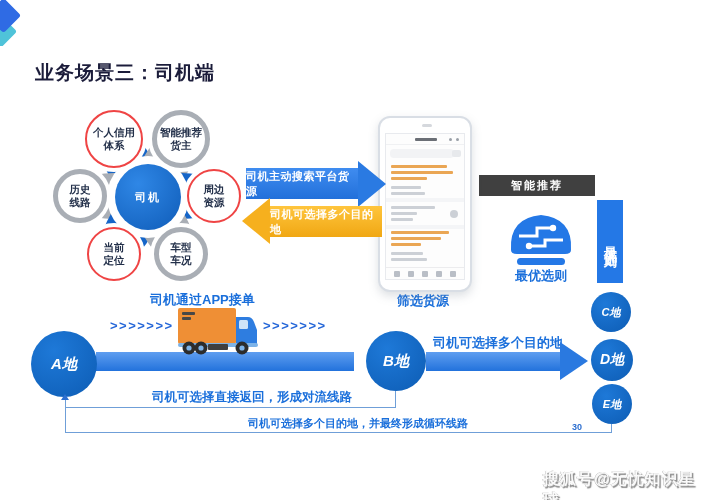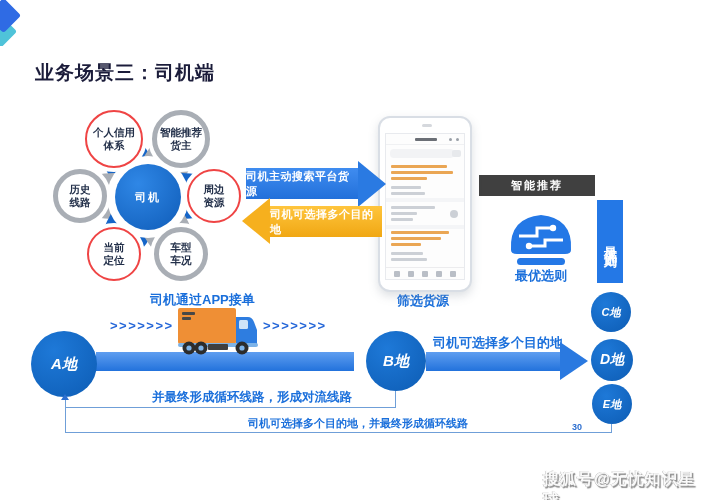--- a/index.html
+++ b/index.html
@@ -219,17 +219,17 @@
 <div class="loc" style="left:591px;top:339px;width:42px;height:42px;font-size:14px;">D地</div>
 <div class="loc" style="left:592px;top:384px;width:40px;height:40px;font-size:11px;">E地</div>
 
 <div class="thin" style="left:395px;top:391px;width:1px;height:17px;"></div>
 <div class="thin" style="left:65px;top:407px;width:331px;height:1px;"></div>
 <div class="thin" style="left:65px;top:400px;width:1px;height:33px;"></div>
 <div class="abs up-arrow"></div>
 <div class="thin" style="left:65px;top:432px;width:546px;height:1px;"></div>
 <div class="thin" style="left:611px;top:424px;width:1px;height:9px;"></div>
 
-<div class="abs blue-cap" style="left:152px;top:389px;font-size:12.5px;">并最终形成循环线路，形成对流线路</div>
+<div class="abs blue-cap" style="left:152px;top:389px;font-size:12.5px;">司机可选择直接返回，形成对流线路</div>
 <div class="abs blue-cap" style="left:248px;top:416px;font-size:11px;">司机可选择多个目的地，并最终形成循环线路</div>
 
 <div class="abs pagenum">30</div>
 <div class="abs watermark">搜狐号@无忧知识星球</div>
 
 </body></html>

